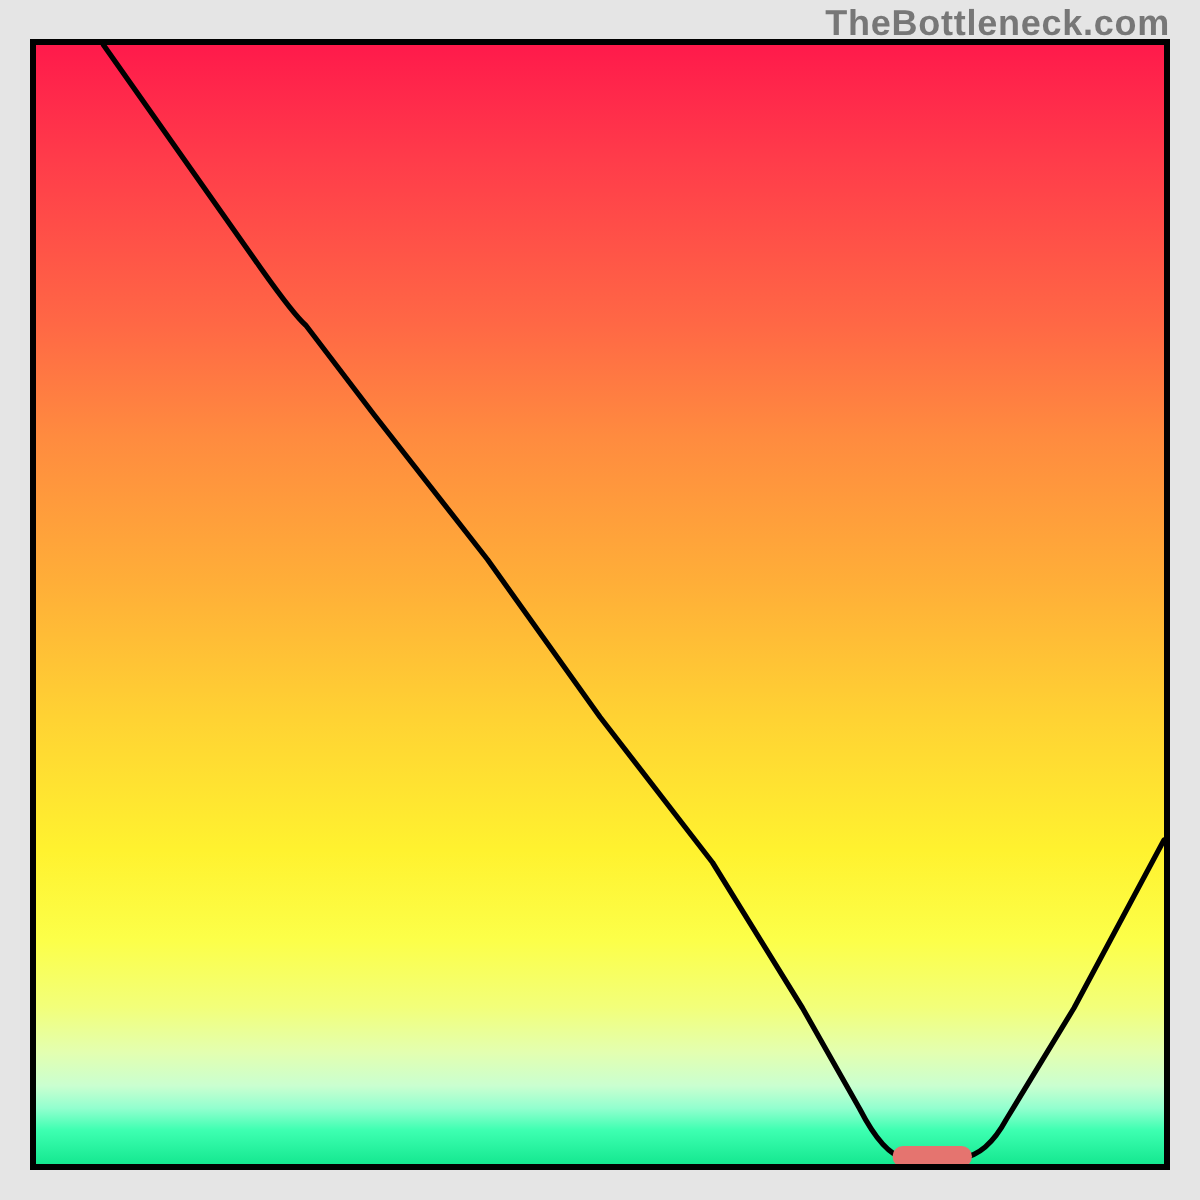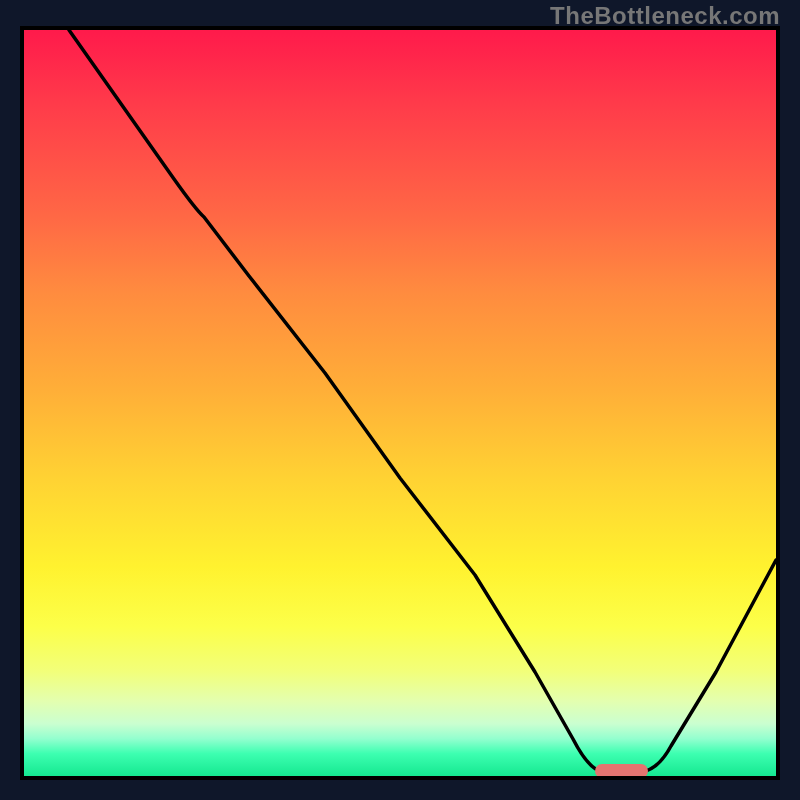--- a/index.html
+++ b/index.html
@@ -1,21 +1,21 @@
 <!DOCTYPE html>
 <html><head>
 <meta charset="utf-8">
 <style>
   * { margin: 0; padding: 0; box-sizing: border-box; }
   html, body { width: 800px; height: 800px; overflow: hidden; background: #fff; }
   .canvas {
     position: relative;
     width: 800px;
     height: 800px;
-    background: #0f172a;
+    background: #e5e5e5;
     padding-left: 12px;
   }
   .watermark {
     position: absolute;
     top: 2px;
     right: 20px;
     font-family: Arial, Helvetica, sans-serif;
     font-size: 24px;
     font-weight: bold;
     color: #777;

